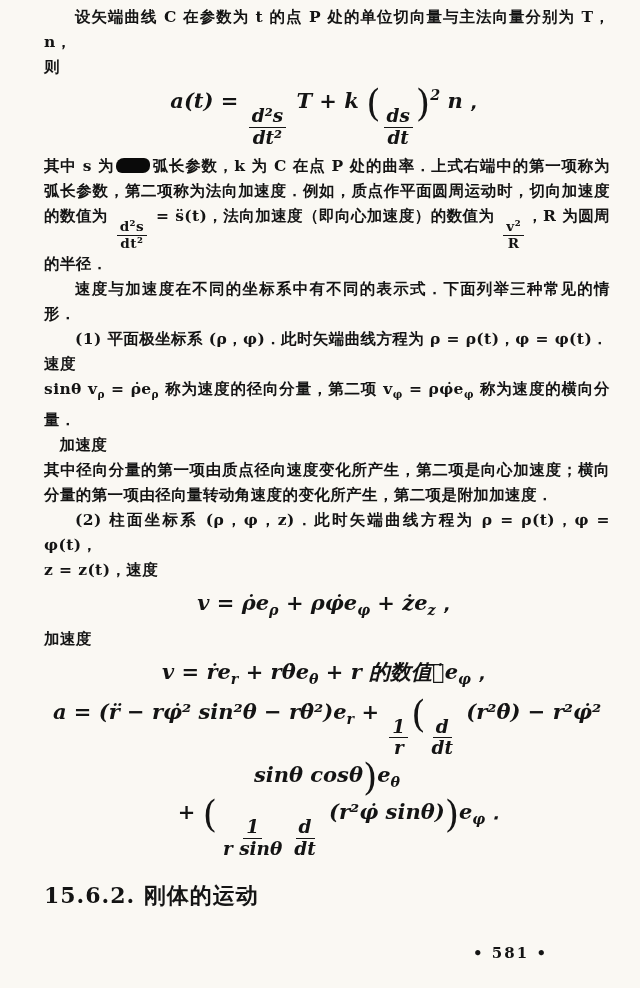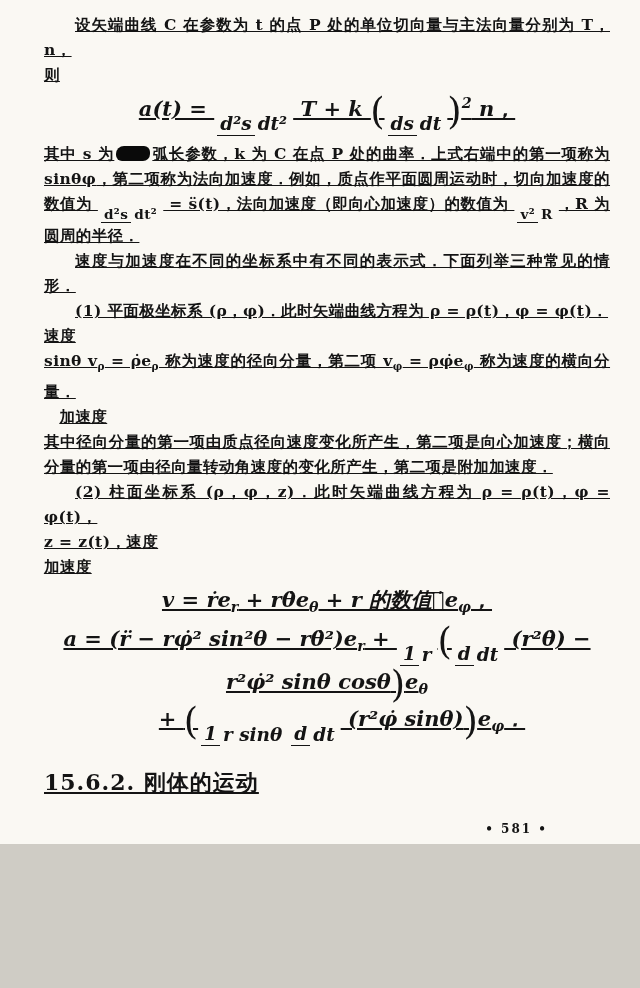--- a/index.html
+++ b/index.html
@@ -1,76 +1,76 @@
 <!DOCTYPE html>
 <html><head>
 <meta charset="utf-8">
 <style>
   html,body{margin:0;padding:0;background:#cfccc5;}
   .page{
-    width:640px;height:844px;box-sizing:border-box;
+    width:640px;height:988px;box-sizing:border-box;
     background:#faf8f3;
-    padding:12px 30px 18px 44px;
+    padding:4px 30px 18px 44px;
     font-family:"DejaVu Serif","Liberation Serif",serif;
-    color:#141414;position:relative;overflow:hidden;text-decoration:underline;
+    color:#141414;position:relative;overflow:hidden;
   }
   .para{
     font-size:15.5px;line-height:25px;margin:0;
     text-align:justify;font-weight:600;letter-spacing:.4px;
   }
   .ind2{text-indent:2em;}
   .ind1{text-indent:1em;}
   .formula{
     text-align:center;font-style:italic;font-weight:600;
     font-size:21px;margin:5px 0;line-height:1.55;
   }
   .fline{margin:3px 0;}
   .fline2{margin-left:30px;}
   .frac{
-    display:inline-flex;flex-direction:row;align-items:center;
+    display:inline-flex;flex-direction:column;align-items:center;
     vertical-align:-0.75em;margin:0 3px;line-height:1.12;font-size:.88em;
   }
   .frac .num{padding:0 3px;border-bottom:1.4px solid #141414;}
   .frac .den{padding:0 3px;}
   .bigp{font-size:1.75em;font-style:normal;font-weight:400;vertical-align:-0.22em;line-height:0;}
   sub{font-size:.68em;}
   sup{font-size:.68em;}
   b.bt{font-weight:800;}
   .blob{
     display:inline-block;width:34px;height:15px;background:#0a0a0a;
     border-radius:8px 6px 7px 6px;vertical-align:-2px;margin:0 2px;
   }
   .h-sec{
     font-size:22px;font-weight:800;letter-spacing:1px;
     margin:24px 0 22px;font-style:normal;
   }
   .pagenum{
-    position:absolute;right:92px;bottom:8px;
-    font-weight:800;font-size:12px;letter-spacing:2px;
+    position:absolute;right:92px;bottom:26px;
+    font-weight:800;font-size:15px;letter-spacing:2px;
   }
 </style>
 </head>
 <body>
 
 <div class="page">
 
   <p class="para ind2"><span>设矢端曲线 C 在参数为 t 的点 P 处的单位切向量与主法向量分别为 T，n，</span><br>
   <span>则</span></p>
 
   <div class="formula">
     <span>a(t) = </span><span class="frac">
         <span class="num">d²s</span>
         <span class="den">dt²</span>
       </span><span> T + k </span><span class="bigp">(</span><span class="frac">
         <span class="num">ds</span>
         <span class="den">dt</span>
       </span><span class="bigp">)</span><sup>2</sup><span> n，</span>
   </div>
 
-  <p class="para"><span>其中 s 为</span><span class="blob"></span><span>弧长参数，k 为 C 在点 P 处的曲率．上式右端中的第一项称为</span><b class="bt">sinθφ</b><span>，第二项称为</span><b class="bt">法向加速度</b><span>．例如，质点作平面圆周运动时，切向加速度的数值为 </span><span class="frac">
+  <p class="para"><span>其中 s 为</span><span class="blob"></span><span>弧长参数，k 为 C 在点 P 处的曲率．上式右端中的第一项称为</span><b class="bt">弧长参数</b><span>，第二项称为</span><b class="bt">法向加速度</b><span>．例如，质点作平面圆周运动时，切向加速度的数值为 </span><span class="frac">
         <span class="num">d²s</span>
         <span class="den">dt²</span>
       </span><span> = s̈(t)，法向加速度（即向心加速度）的数值为 </span><span class="frac">
         <span class="num">v²</span>
         <span class="den">R</span>
       </span><span>，R 为圆周的半径．</span></p>
 
   <p class="para ind2"><span>速度与加速度在不同的坐标系中有不同的表示式．下面列举三种常见的情形．</span></p>
 
   <p class="para ind2"><span>(1) 平面极坐标系 (ρ，φ)．此时矢端曲线方程为 ρ = ρ(t)，φ = φ(t)．</span><br><span>速度</span></p>
@@ -78,20 +78,23 @@
 
   <p class="para"><span>sinθ v</span><sub>ρ</sub><span> = ρ̇e</span><sub>ρ</sub><span> 称为速度的径向分量，第二项 v</span><sub>φ</sub><span> = ρφ̇e</span><sub>φ</sub><span> 称为速度的横向分量．</span></p>
 
   <p class="para ind1"><span>加速度</span></p>
 
 
   <p class="para"><span>其中径向分量的第一项由质点径向速度变化所产生，第二项是向心加速度；横向分量的第一项由径向量转动角速度的变化所产生，第二项是附加加速度．</span></p>
 
   <p class="para ind2"><span>(2) 柱面坐标系 (ρ，φ，z)．此时矢端曲线方程为 ρ = ρ(t)，φ = φ(t)，</span><br><span>z = z(t)，速度</span></p>
 
+  <div class="formula">
+    <span>v = ρ̇e</span><sub>ρ</sub><span> + ρφ̇e</span><sub>φ</sub><span> + że</span><sub>z</sub><span>，</span>
+  </div>
 
   <p class="para"><span>加速度</span></p>
 
 
 
 
   <div class="formula">
     <span>v = ṙe</span><sub>r</sub><span> + rθ̇e</span><sub>θ</sub><span> + r 的数值为̇e</span><sub>φ</sub><span>，</span>
   </div>
 

